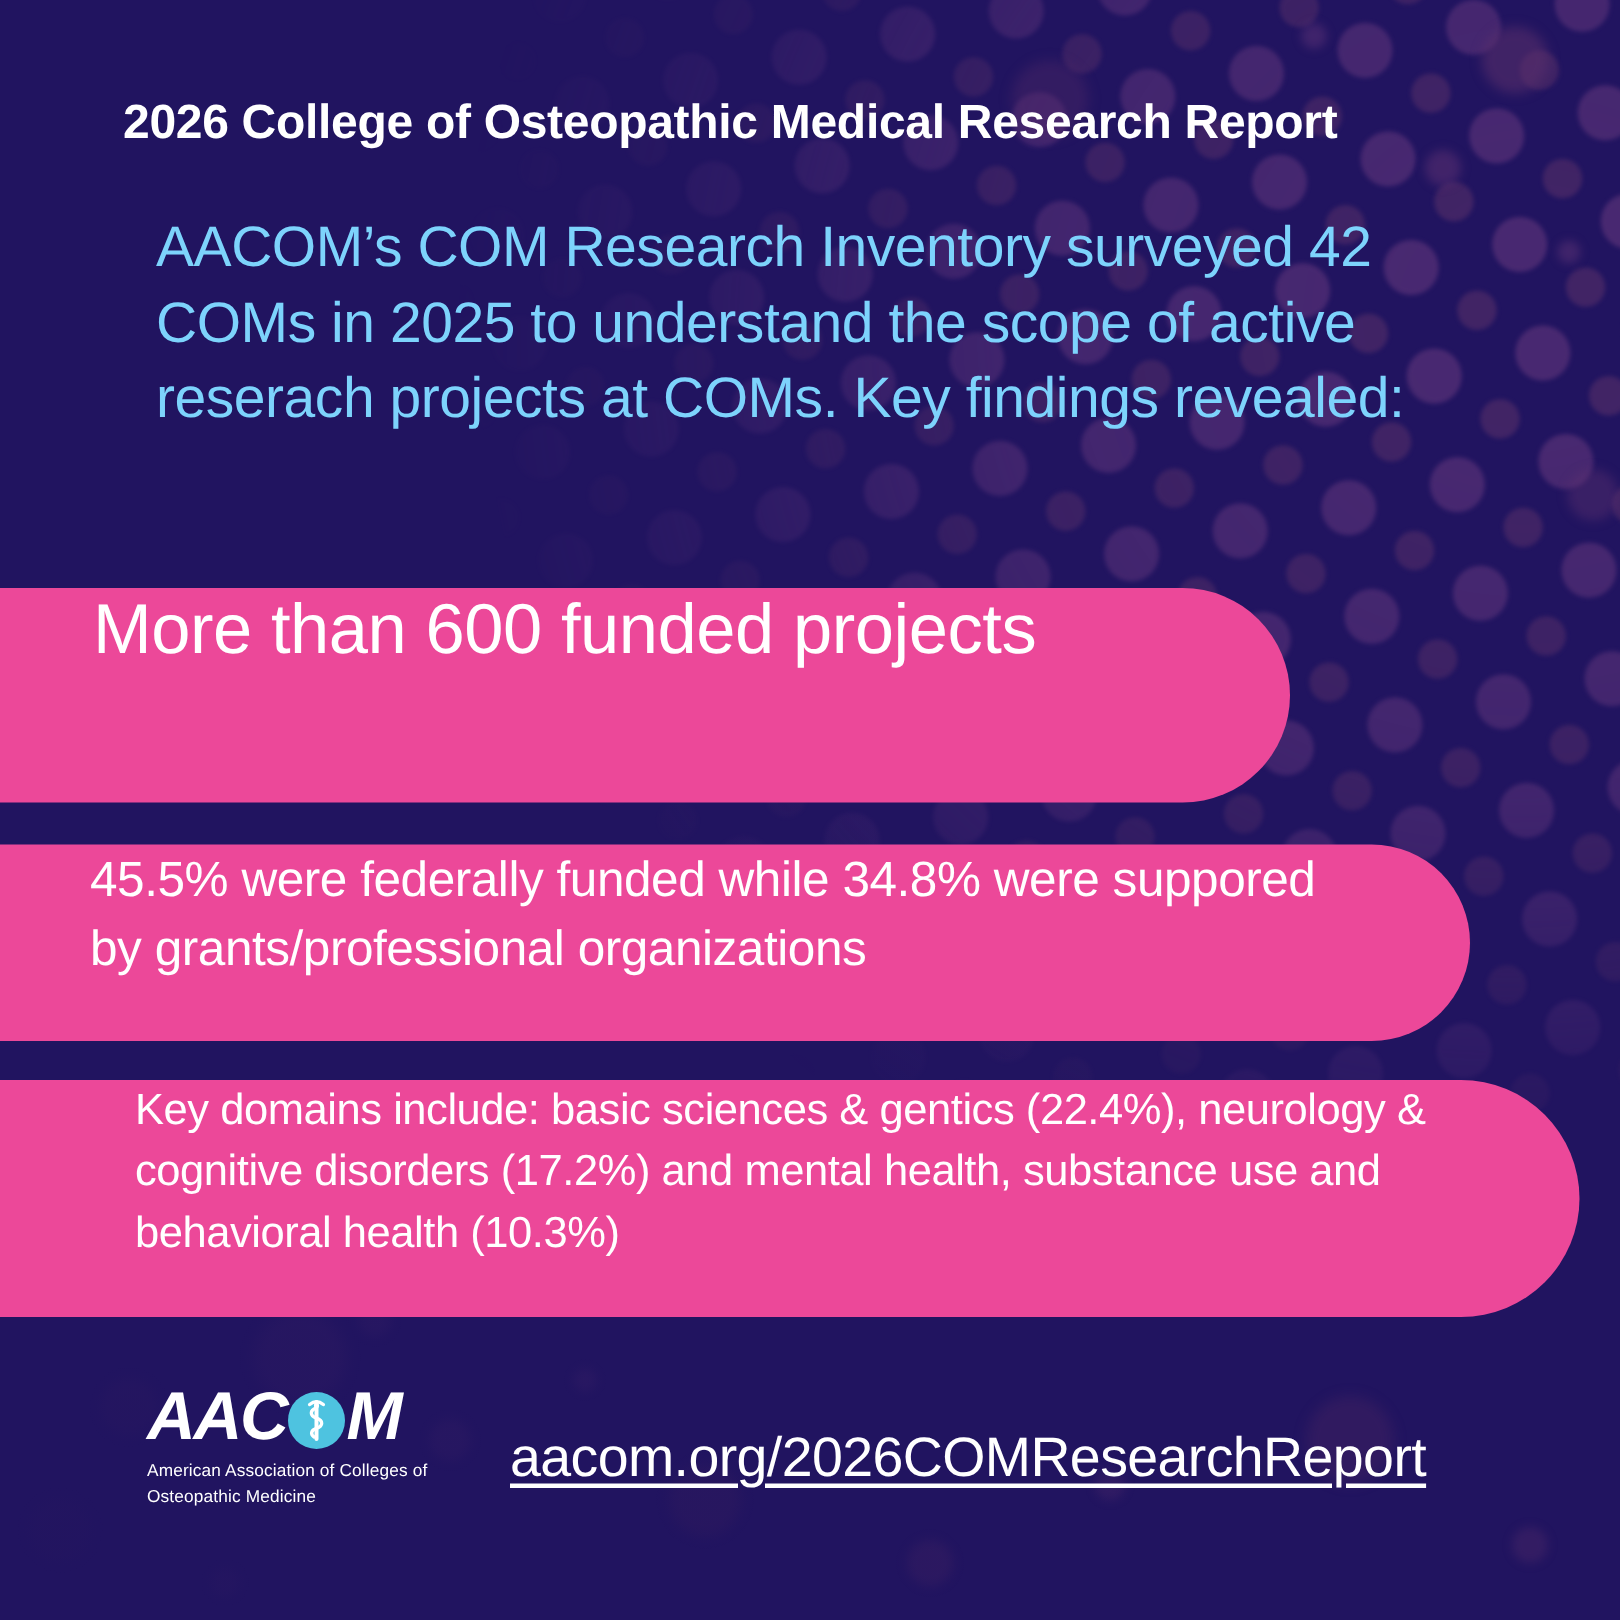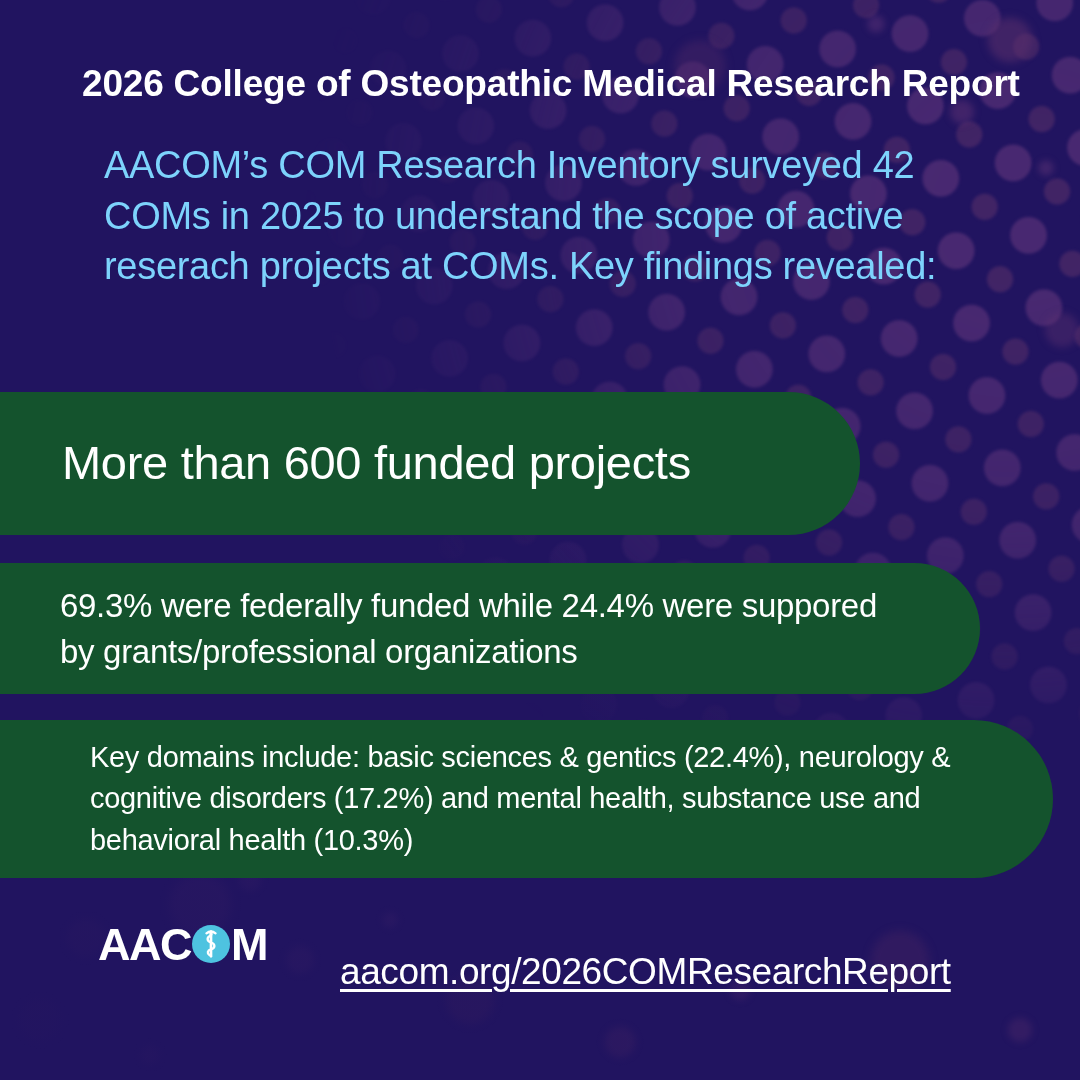--- a/index.html
+++ b/index.html
@@ -86,21 +86,21 @@
     position: absolute;
     inset: 0;
   }
 
   .poster-title {
     position: absolute;
     left: 82px;
     top: 62px;
     width: 940px;
     color: #ffffff;
-    font-size: 37px;
+    font-size: 32px;
     font-weight: bold;
     letter-spacing: -0.2px;
     line-height: 1.2;
   }
 
   .intro-text {
     position: absolute;
     left: 104px;
     top: 140px;
     width: 880px;
@@ -108,23 +108,22 @@
     font-size: 38px;
     font-weight: normal;
     line-height: 1.33;
     letter-spacing: -0.3px;
   }
 
   
   .pill {
     position: absolute;
     left: 0;
-    background: #14532d;
+    background: #ec4899;
     display: flex;
-    align-items: center;
     box-sizing: border-box;
   }
   .pill-text {
     color: #ffffff;
     letter-spacing: -0.3px;
   }
 
   #pill-1 {
     top: 392px;
     height: 143px;
@@ -172,22 +171,23 @@
 
   
   .logo-block {
     position: absolute;
     left: 98px;
     top: 922px;
     width: 200px;
   }
   .logo-wordmark {
     display: flex;
-    align-items: center;
+    align-items: flex-end;
     height: 44px;
+    font-style: italic;
   }
   .logo-letters {
     color: #ffffff;
     font-size: 45px;
     font-weight: bold;
     letter-spacing: -1.5px;
     line-height: 1;
   }
   .logo-mark {
     width: 38px;
@@ -234,21 +234,21 @@
 
     <div class="poster-title">2026 College of Osteopathic Medical Research Report</div>
 
     <div class="intro-text">AACOM’s COM Research Inventory surveyed 42 COMs in 2025 to understand the scope of active reserach projects at COMs. Key findings revealed:</div>
 
     <div class="pill" id="pill-1">
       <span class="pill-text">More than 600 funded projects</span>
     </div>
 
     <div class="pill" id="pill-2">
-      <span class="pill-text">69.3% were federally funded while 24.4% were suppored by grants/professional organizations</span>
+      <span class="pill-text">45.5% were federally funded while 34.8% were suppored by grants/professional organizations</span>
     </div>
 
     <div class="pill" id="pill-3">
       <span class="pill-text">Key domains include: basic sciences &amp; gentics (22.4%), neurology &amp; cognitive disorders (17.2%) and mental health, substance use and behavioral health (10.3%)</span>
     </div>
 
     <div class="logo-block">
       <div class="logo-wordmark">
         <span class="logo-letters">AAC</span>
         <svg class="logo-mark" viewBox="0 0 100 100">
@@ -256,18 +256,22 @@
           <rect x="46.5" y="14" width="7" height="72" rx="3.5" fill="#ffffff"></rect>
           <path d="M38 22 Q50 12 62 22" stroke="#ffffff" stroke-width="6" fill="none" stroke-linecap="round"></path>
           <path d="M50 28
                    C 38 32, 38 42, 50 46
                    C 62 50, 62 60, 50 64
                    C 40 67, 39 74, 46 79" stroke="#ffffff" stroke-width="6" fill="none" stroke-linecap="round" stroke-linejoin="round"></path>
           <circle cx="50" cy="24" r="4.5" fill="#ffffff"></circle>
         </svg>
         <span class="logo-letters">M</span>
       </div>
+      <div class="logo-tagline">
+        <div>American Association of Colleges of</div>
+        <div>Osteopathic Medicine</div>
+      </div>
     </div>
 
     <a class="url-link" href="#">aacom.org/2026COMResearchReport</a>
 
   </div>
 </div>
 
 </body></html>

